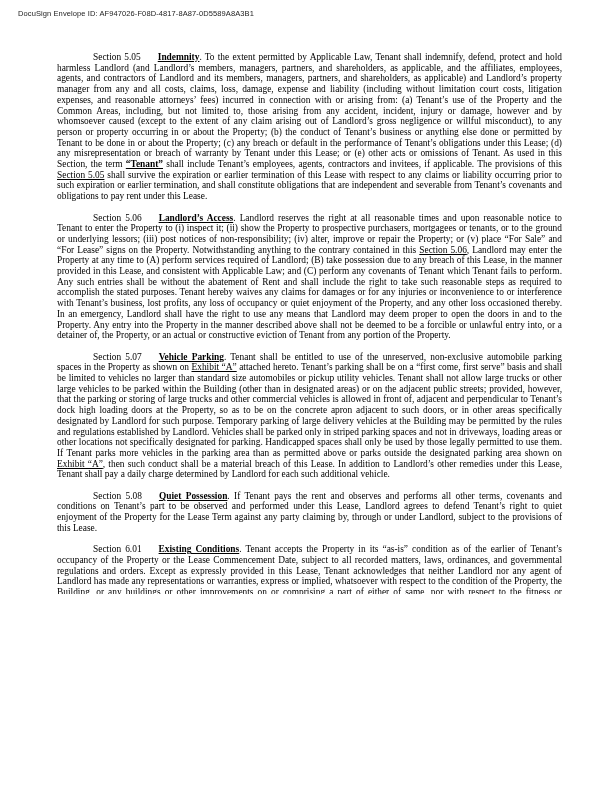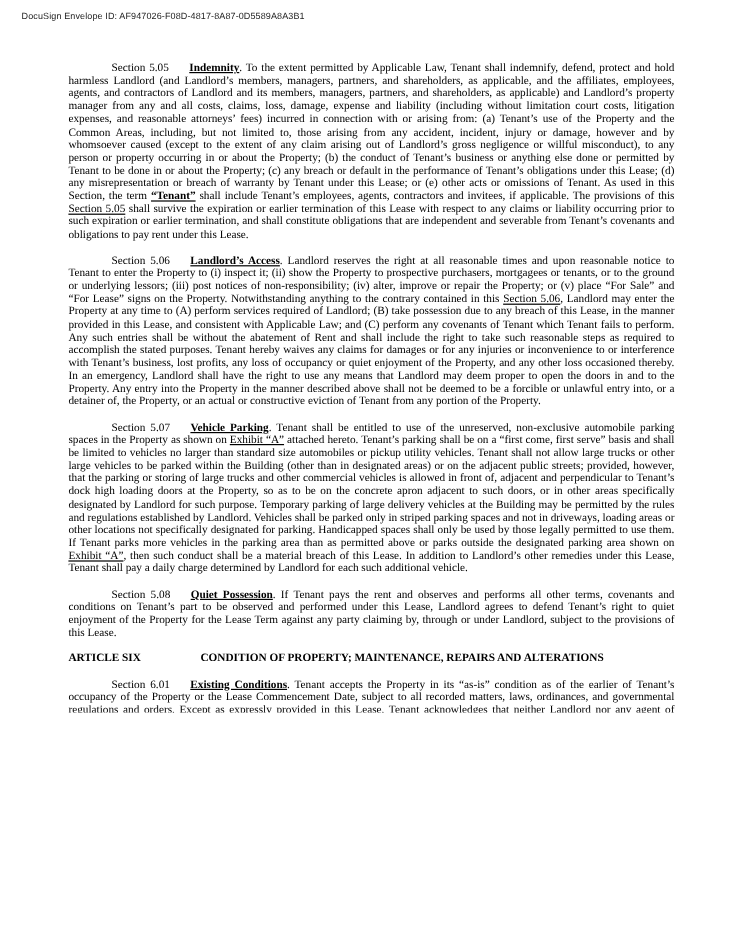--- a/index.html
+++ b/index.html
@@ -76,21 +76,20 @@
 
 <div class="page">
 
   <div class="docusign-header">DocuSign Envelope ID: AF947026-F08D-4817-8A87-0D5589A8A3B1</div>
 
   <div class="doc-body">
       <div class="para"><span>Section 5.05</span><span class="tab"></span><span class="b">Indemnity</span><span>.  To the extent permitted by Applicable Law, Tenant shall indemnify, defend, protect and hold harmless Landlord (and Landlord’s members, managers, partners, and shareholders, as applicable, and the affiliates, employees, agents, and contractors of Landlord and its members, managers, partners, and shareholders, as applicable) and Landlord’s property manager from any and all costs, claims, loss, damage, expense and liability (including without limitation court costs, litigation expenses, and reasonable attorneys’ fees) incurred in connection with or arising from: (a) Tenant’s use of the Property and the Common Areas, including, but not limited to, those arising from any accident, incident, injury or damage, however and by whomsoever caused (except to the extent of any claim arising out of Landlord’s gross negligence or willful misconduct), to any person or property occurring in or about the Property; (b) the conduct of Tenant’s business or anything else done or permitted by Tenant to be done in or about the Property; (c) any breach or default in the performance of Tenant’s obligations under this Lease; (d) any misrepresentation or breach of warranty by Tenant under this Lease; or (e) other acts or omissions of Tenant.  As used in this Section, the term </span><span class="b">“Tenant”</span><span> shall include Tenant’s employees, agents, contractors and invitees, if applicable. The provisions of this </span><span class="u">Section 5.05</span><span> shall survive the expiration or earlier termination of this Lease with respect to any claims or liability occurring prior to such expiration or earlier termination, and shall constitute obligations that are independent and severable from Tenant’s covenants and obligations to pay rent under this Lease.</span></div>
       <div class="para"><span>Section 5.06</span><span class="tab"></span><span class="b">Landlord’s Access</span><span>.  Landlord reserves the right at all reasonable times and upon reasonable notice to Tenant to enter the Property to (i) inspect it; (ii) show the Property to prospective purchasers, mortgagees or tenants, or to the ground or underlying lessors; (iii) post notices of non-responsibility; (iv) alter, improve or repair the Property; or (v) place “For Sale” and “For Lease” signs on the Property.  Notwithstanding anything to the contrary contained in this </span><span class="u">Section 5.06</span><span>, Landlord may enter the Property at any time to (A) perform services required of Landlord; (B) take possession due to any breach of this Lease, in the manner provided in this Lease, and consistent with Applicable Law; and (C) perform any covenants of Tenant which Tenant fails to perform.  Any such entries shall be without the abatement of Rent and shall include the right to take such reasonable steps as required to accomplish the stated purposes.  Tenant hereby waives any claims for damages or for any injuries or inconvenience to or interference with Tenant’s business, lost profits, any loss of occupancy or quiet enjoyment of the Property, and any other loss occasioned thereby.  In an emergency, Landlord shall have the right to use any means that Landlord may deem proper to open the doors in and to the Property.  Any entry into the Property in the manner described above shall not be deemed to be a forcible or unlawful entry into, or a detainer of, the Property, or an actual or constructive eviction of Tenant from any portion of the Property.</span></div>
       <div class="para"><span>Section 5.07</span><span class="tab"></span><span class="b">Vehicle Parking</span><span>.  Tenant shall be entitled to use of the unreserved, non-exclusive automobile parking spaces in the Property as shown on </span><span class="u">Exhibit “A”</span><span> attached hereto.  Tenant’s parking shall be on a “first come, first serve” basis and shall be limited to vehicles no larger than standard size automobiles or pickup utility vehicles.  Tenant shall not allow large trucks or other large vehicles to be parked within the Building (other than in designated areas) or on the adjacent public streets; provided, however, that the parking or storing of large trucks and other commercial vehicles is allowed in front of, adjacent and perpendicular to Tenant’s dock high loading doors at the Property, so as to be on the concrete apron adjacent to such doors, or in other areas specifically designated by Landlord for such purpose.  Temporary parking of large delivery vehicles at the Building may be permitted by the rules and regulations established by Landlord.  Vehicles shall be parked only in striped parking spaces and not in driveways, loading areas or other locations not specifically designated for parking.  Handicapped spaces shall only be used by those legally permitted to use them.  If Tenant parks more vehicles in the parking area than as permitted above or parks outside the designated parking area shown on </span><span class="u">Exhibit “A”</span><span>, then such conduct shall be a material breach of this Lease.  In addition to Landlord’s other remedies under this Lease, Tenant shall pay a daily charge determined by Landlord for each such additional vehicle.</span></div>
       <div class="para"><span>Section 5.08</span><span class="tab"></span><span class="b">Quiet Possession</span><span>.  If Tenant pays the rent and observes and performs all other terms, covenants and conditions on Tenant’s part to be observed and performed under this Lease, Landlord agrees to defend Tenant’s right to quiet enjoyment of the Property for the Lease Term against any party claiming by, through or under Landlord, subject to the provisions of this Lease.</span></div>
-      <div class="article-heading"><span class="ah-label">ARTICLE SIX</span><span class="ah-title">CONDITION OF PROPERTY; MAINTENANCE, REPAIRS AND ALTERATIONS</span></div>
       <div class="para"><span>Section 6.01</span><span class="tab"></span><span class="b">Existing Conditions</span><span>.  Tenant accepts the Property in its “as-is” condition as of the earlier of Tenant’s occupancy of the Property or the Lease Commencement Date, subject to all recorded matters, laws, ordinances, and governmental regulations and orders.  Except as expressly provided in this Lease, Tenant acknowledges that neither Landlord nor any agent of Landlord has made any representations or warranties, express or implied, whatsoever with respect to the condition of the Property, the Building, or any buildings or other improvements on or comprising a part of either of same, nor with respect to the fitness or suitability thereof for any particular use or purpose, and Tenant hereby waives any and all such warranties, express or implied, including specifically but without limitation any warranty or</span></div>
     </div>
 
   <div class="footer-left">
     <div>Industrial Lease v6\MH\kh\03450-002</div>
     <div>November 12, 2020</div>
   </div>
 
   <div class="footer-right">
     <div>1828 North Higley Road, Suite ___, Mesa, AZ</div>

